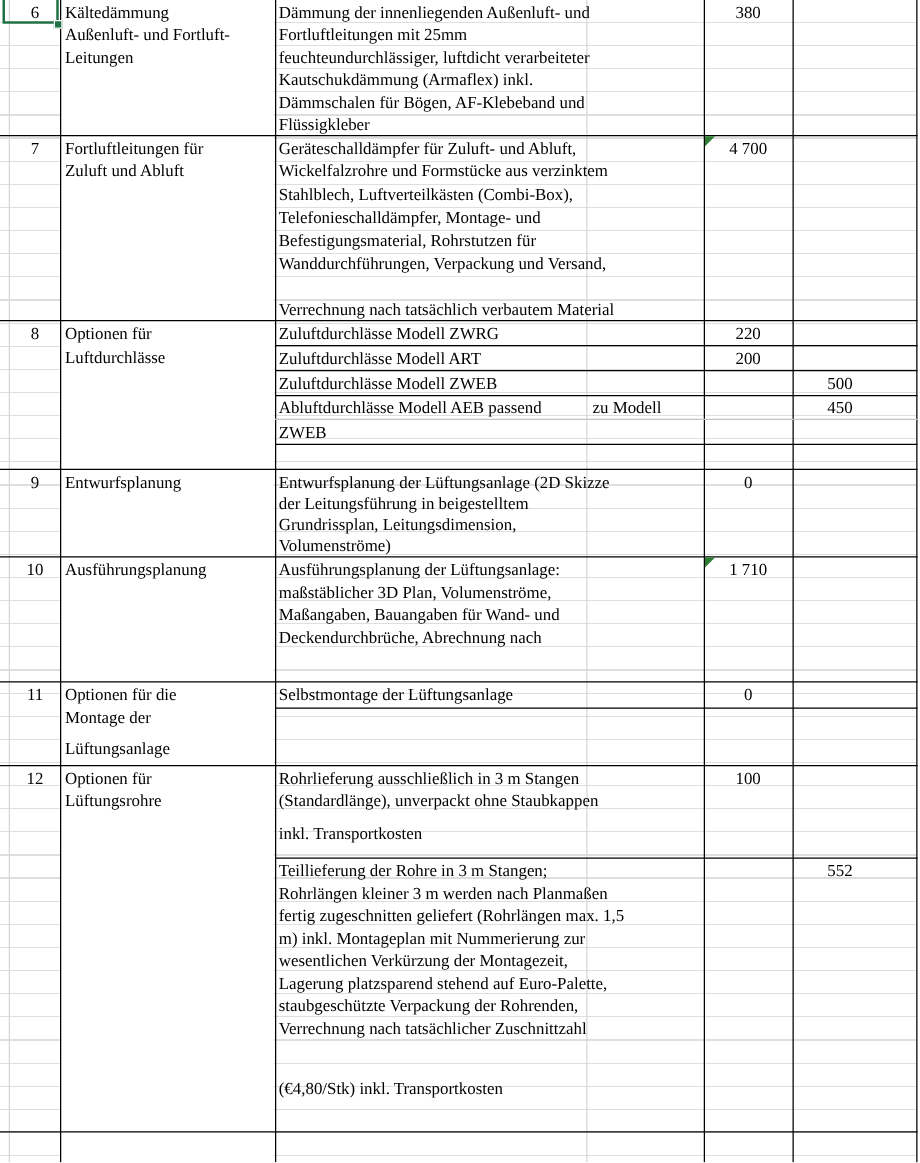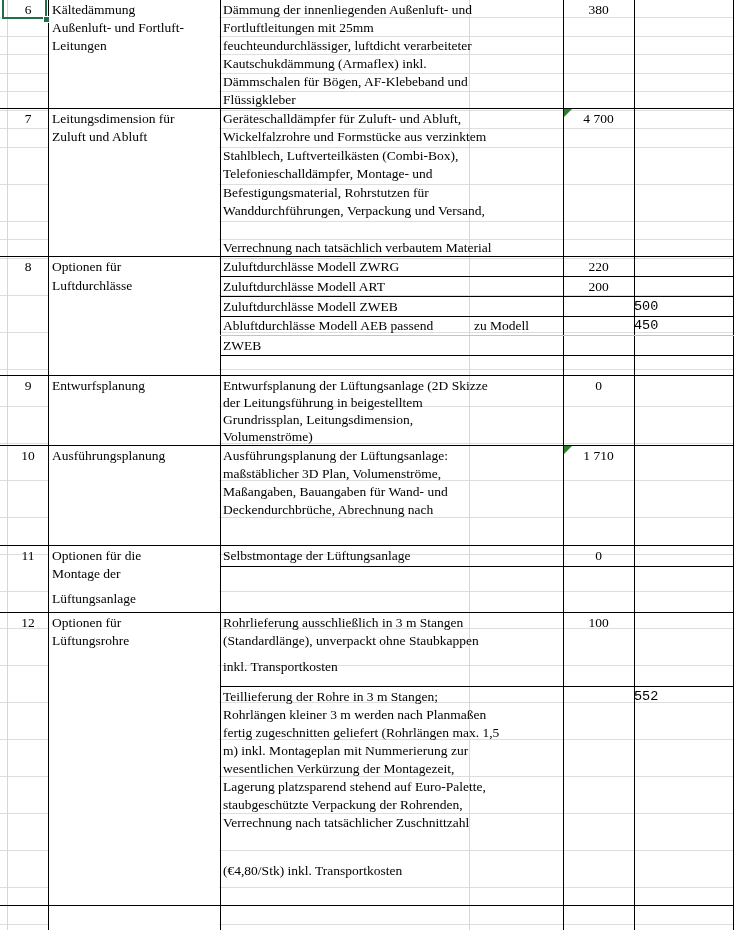--- a/index.html
+++ b/index.html
@@ -16,21 +16,21 @@
   .hline{position:absolute;height:1px;background:#000;}
   .hline.full{left:0;width:734px;}
   .hline.sub{left:220px;width:514px;}
   .hline.gray{background:#c4c4c4;}
   .txt{position:absolute;height:18px;line-height:18px;white-space:nowrap;}
   .num{left:8px;width:40px;text-align:center;}
   .cat{left:52px;}
   .desc{left:223px;text-align:right;}
   .subc{left:474px;}
   .p1{left:564px;width:69px;text-align:center;}
-  .p2{left:634px;width:88px;text-align:left;padding-right:12px;box-sizing:border-box;font-family:Liberation Mono, monospace;}
+  .p2{left:634px;width:88px;text-align:center;padding-right:12px;box-sizing:border-box;}
   .flag{position:absolute;width:0;height:0;border-top:8px solid #2e7d32;border-right:8px solid transparent;}
   .selbox{position:absolute;left:2px;top:-3px;width:45px;height:22px;border:2px solid #1f7145;box-sizing:border-box;background:transparent;}
   .selhandle{position:absolute;left:43px;top:16px;width:7px;height:7px;background:#1f7145;border:1px solid #fff;box-sizing:border-box;}
 </style>
 </head>
 <body>
 
 <div class="sheet">
 
   <div class="gridlayer"></div>
@@ -71,21 +71,21 @@
   <div class="txt cat" style="top:37px">Leitungen</div>
   <div class="txt desc" style="top:1px">Dämmung der innenliegenden Außenluft- und</div>
   <div class="txt desc" style="top:19px">Fortluftleitungen mit 25mm</div>
   <div class="txt desc" style="top:55px">Kautschukdämmung (Armaflex) inkl.</div>
   <div class="txt desc" style="top:37px">feuchteundurchlässiger, luftdicht verarbeiteter</div>
   <div class="txt desc" style="top:73px">Dämmschalen für Bögen, AF-Klebeband und</div>
   <div class="txt desc" style="top:91px">Flüssigkleber</div>
   <div class="txt p1" style="top:1px">380</div>
 
   <div class="txt num" style="top:110px">7</div>
-  <div class="txt cat" style="top:110px">Leitungsdimension für</div>
+  <div class="txt cat" style="top:110px">Fortluftleitungen für</div>
   <div class="txt cat" style="top:128px">Zuluft und Abluft</div>
   <div class="txt desc" style="top:110px">Geräteschalldämpfer für Zuluft- und Abluft,</div>
   <div class="txt desc" style="top:128px">Wickelfalzrohre und Formstücke aus verzinktem</div>
   <div class="txt desc" style="top:147px">Stahlblech, Luftverteilkästen (Combi-Box),</div>
   <div class="txt desc" style="top:165px">Telefonieschalldämpfer, Montage- und</div>
   <div class="txt desc" style="top:184px">Befestigungsmaterial, Rohrstutzen für</div>
   <div class="txt desc" style="top:202px">Wanddurchführungen, Verpackung und Versand,</div>
   <div class="txt desc" style="top:239px">Verrechnung nach tatsächlich verbautem Material</div>
   <div class="txt p1" style="top:110px">4 700</div>
 

